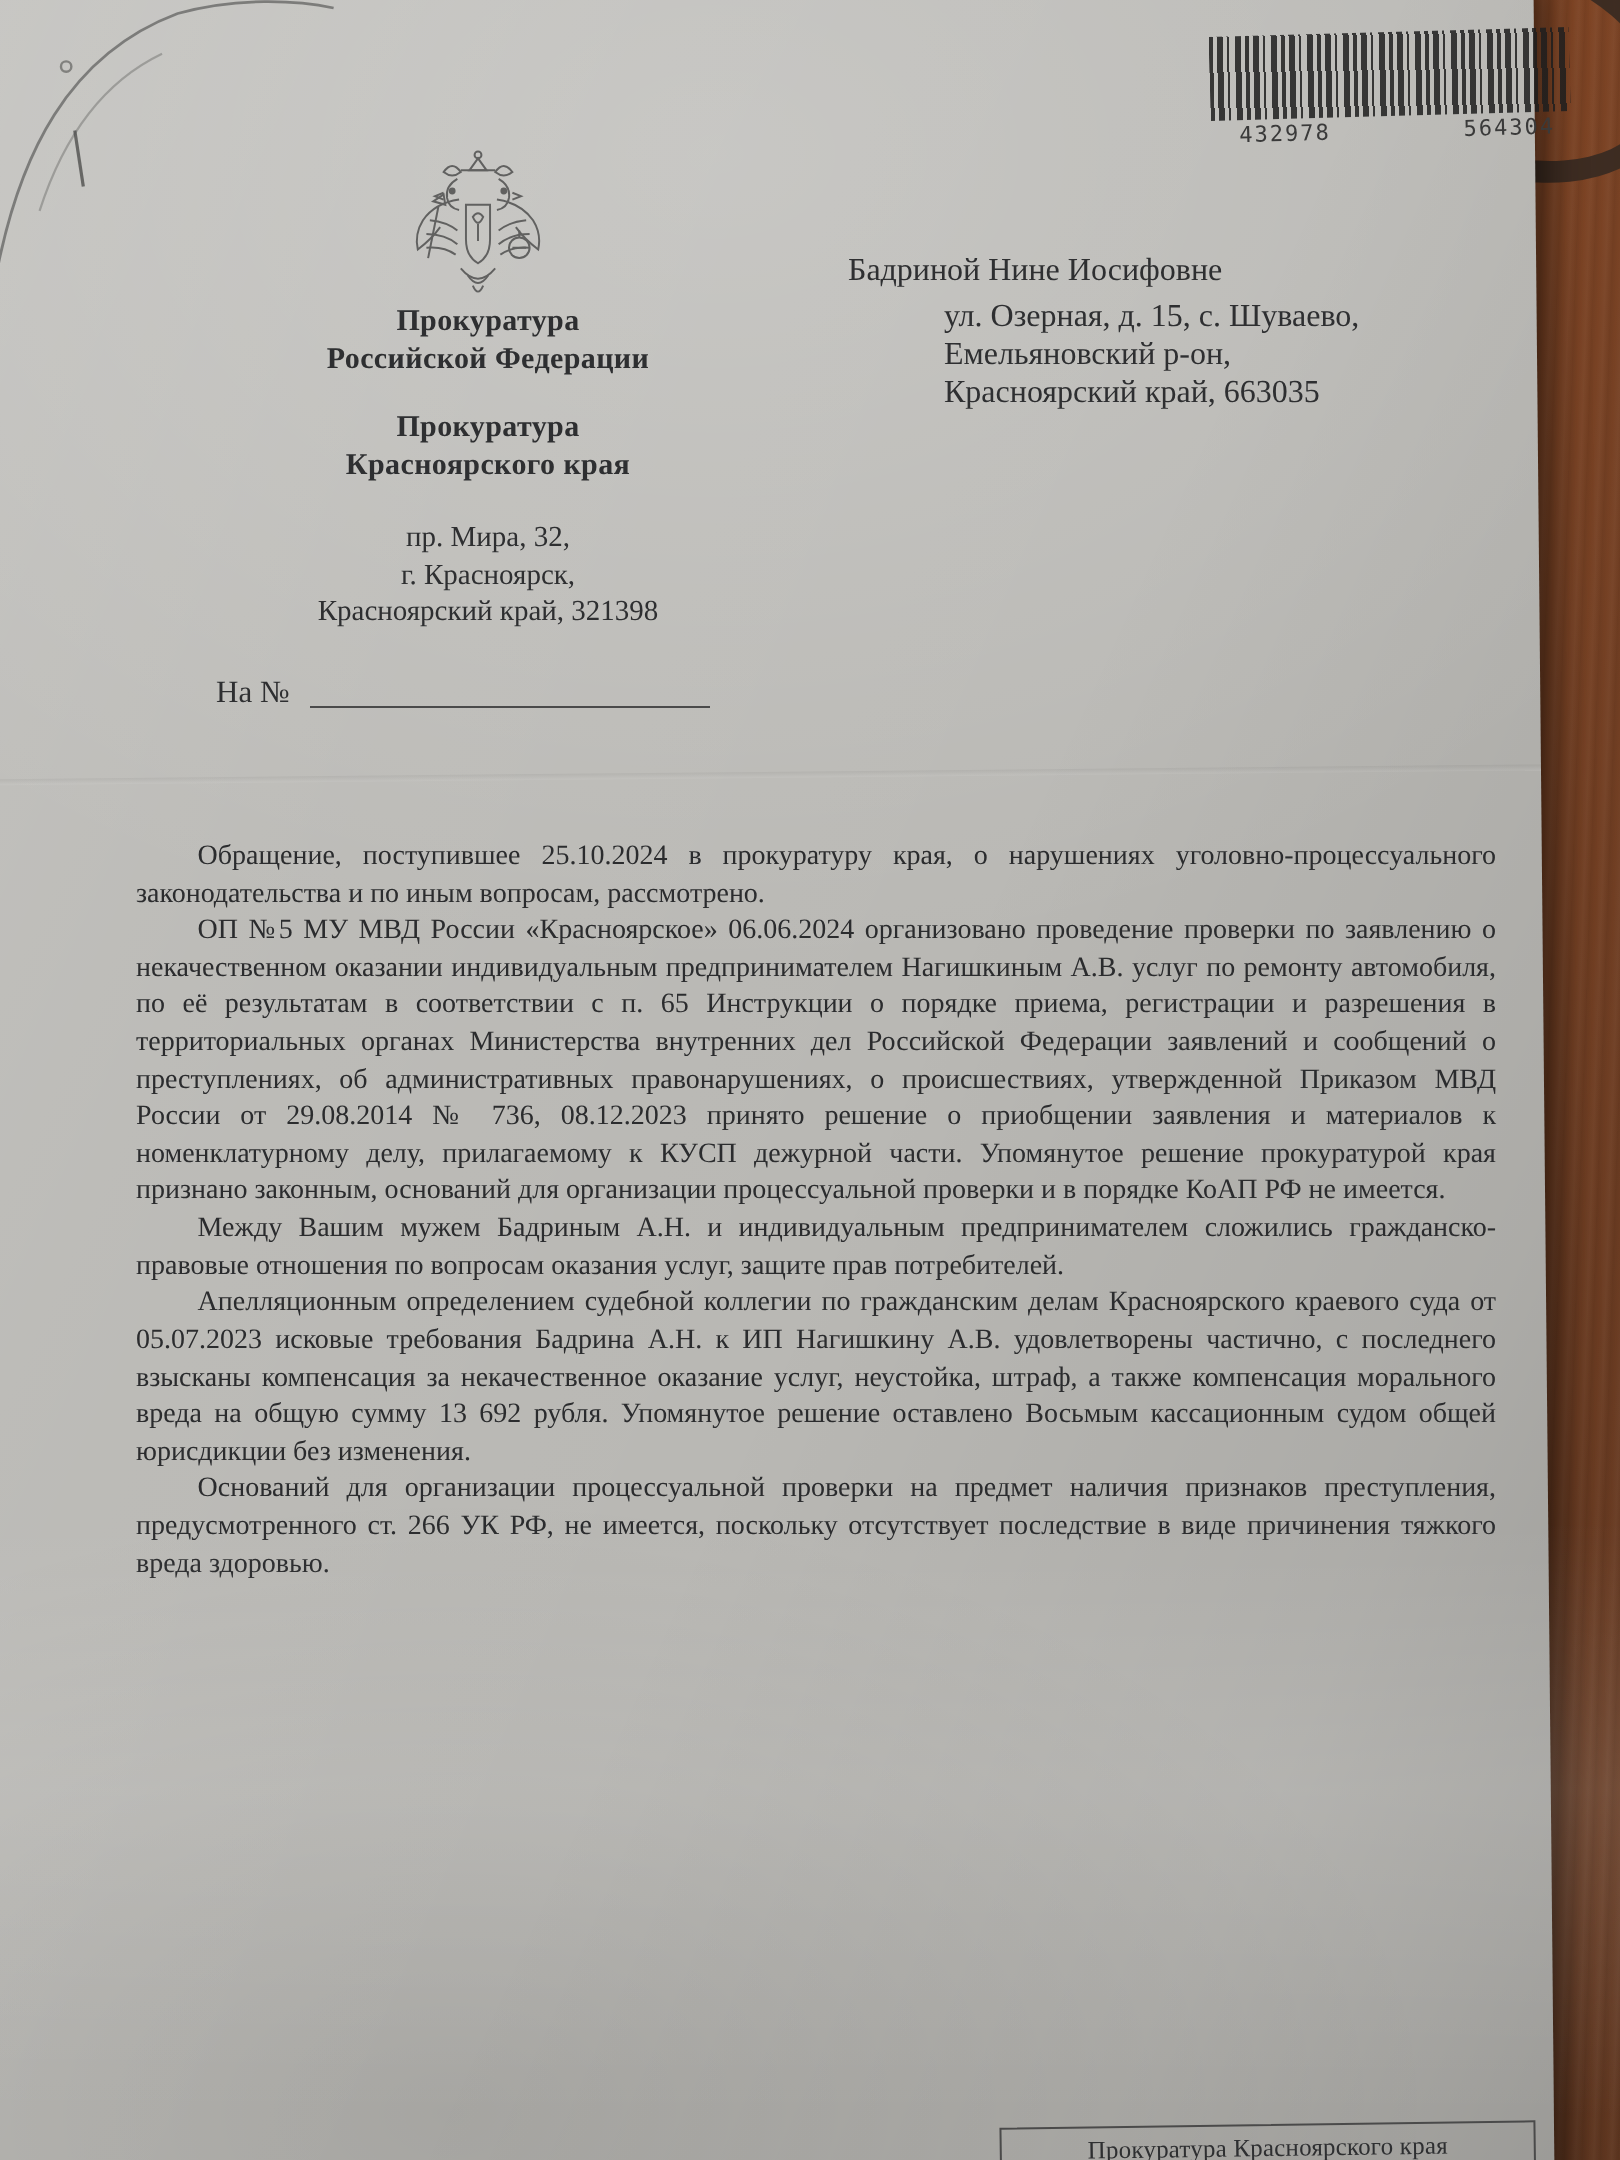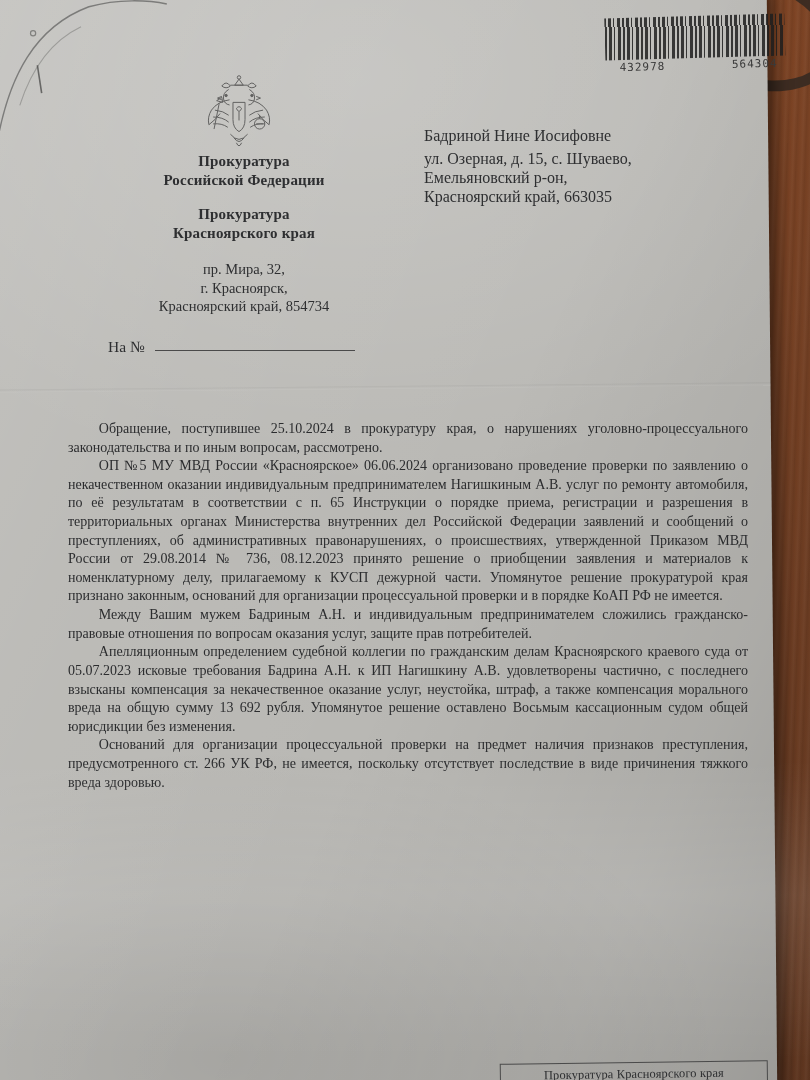--- a/index.html
+++ b/index.html
@@ -159,41 +159,41 @@
   
   .addressee {
     position: absolute;
     top: 126px;
     left: 424px;
     width: 330px;
     font-size: 16px;
     line-height: 1.3;
   }
   .addressee .name { margin-bottom: 3px; }
-  .addressee .addr-line { line-height: 1.18; }
+  .addressee .addr-line { line-height: 1.18; margin-left: 48px; }
 
   
   .refline {
     position: absolute;
     top: 309px;
     left: 104px;
     width: 300px;
     font-size: 15.5px;
     white-space: nowrap;
     border-bottom: 1.3px solid #4a4a4a;
     padding: 0 4px 2px 8px;
   }
   .refline .num { letter-spacing: -.2px; }
   .incoming {
     position: absolute;
     top: 338px;
     left: 108px;
     font-size: 15.5px;
     display: flex;
-    align-items: flex-start;
+    align-items: center;
     gap: 10px;
   }
   .incoming .rule {
     display: inline-block;
     width: 200px;
     border-bottom: 1.3px solid #4a4a4a;
     height: 12px;
   }
 
   
@@ -313,21 +313,21 @@
 
     <div class="letterhead">
       <div class="lh-org">Прокуратура</div>
       <div class="lh-org">Российской Федерации</div>
       <div class="lh-gap"></div>
       <div class="lh-org">Прокуратура</div>
       <div class="lh-org">Красноярского края</div>
       <div class="lh-addr">
         <div>пр. Мира, 32,</div>
         <div>г. Красноярск,</div>
-        <div>Красноярский край, 854734</div>
+        <div>Красноярский край, 321398</div>
       </div>
     </div>
 
     <div class="addressee">
       <div class="name">Бадриной Нине Иосифовне</div>
       <div class="addr-line">ул. Озерная, д. 15, с. Шуваево,</div>
       <div class="addr-line">Емельяновский р-он,</div>
       <div class="addr-line">Красноярский край, 663035</div>
     </div>
 

